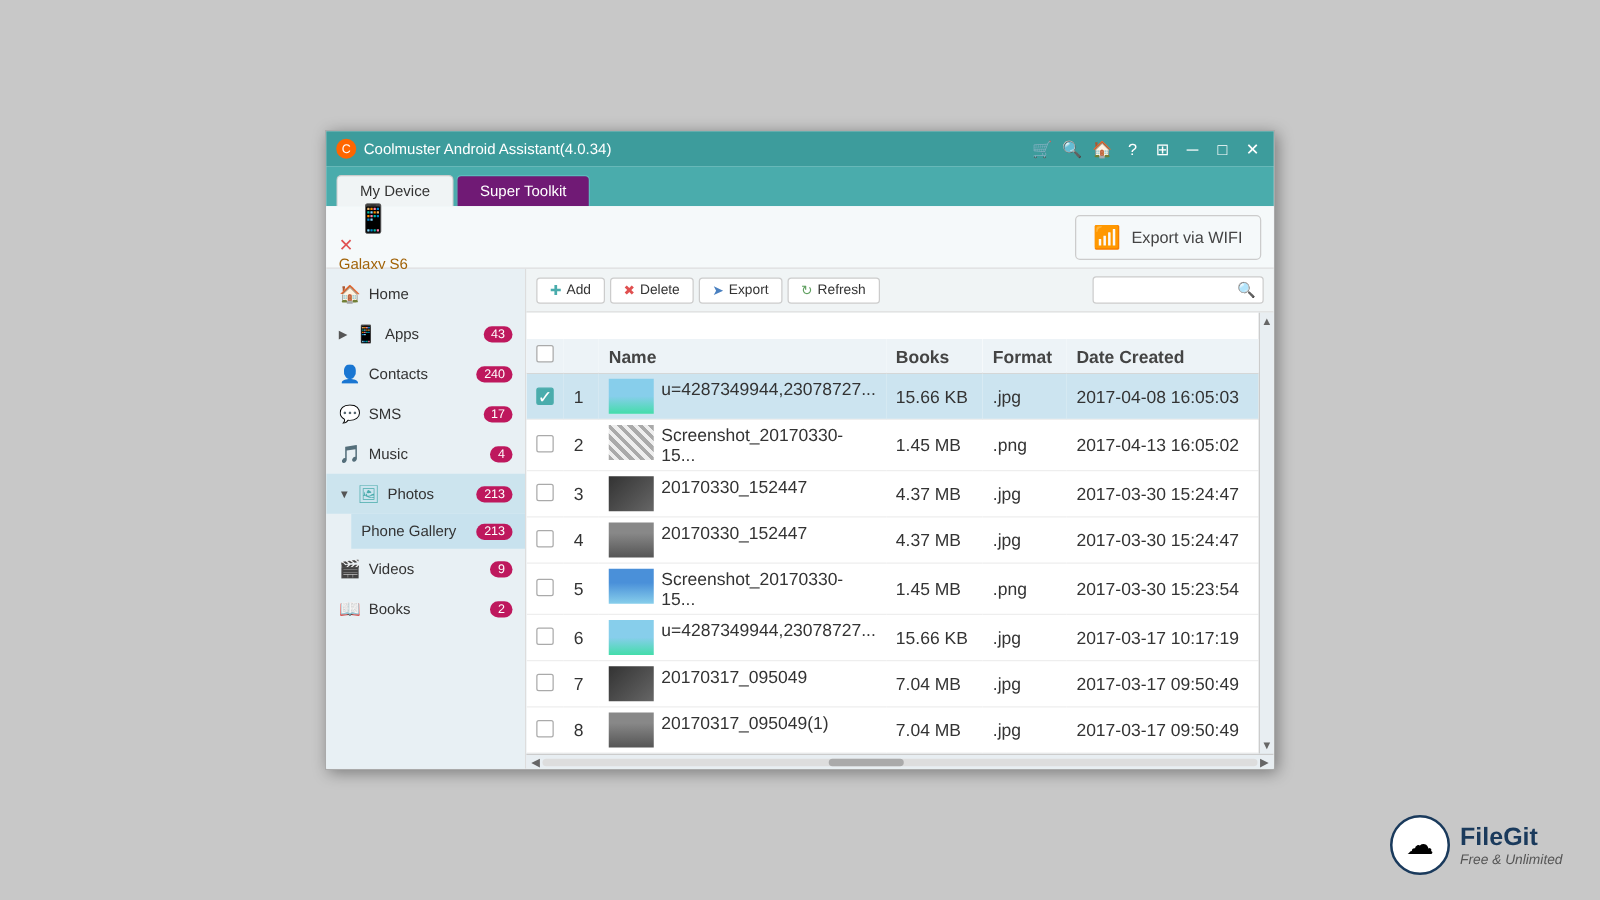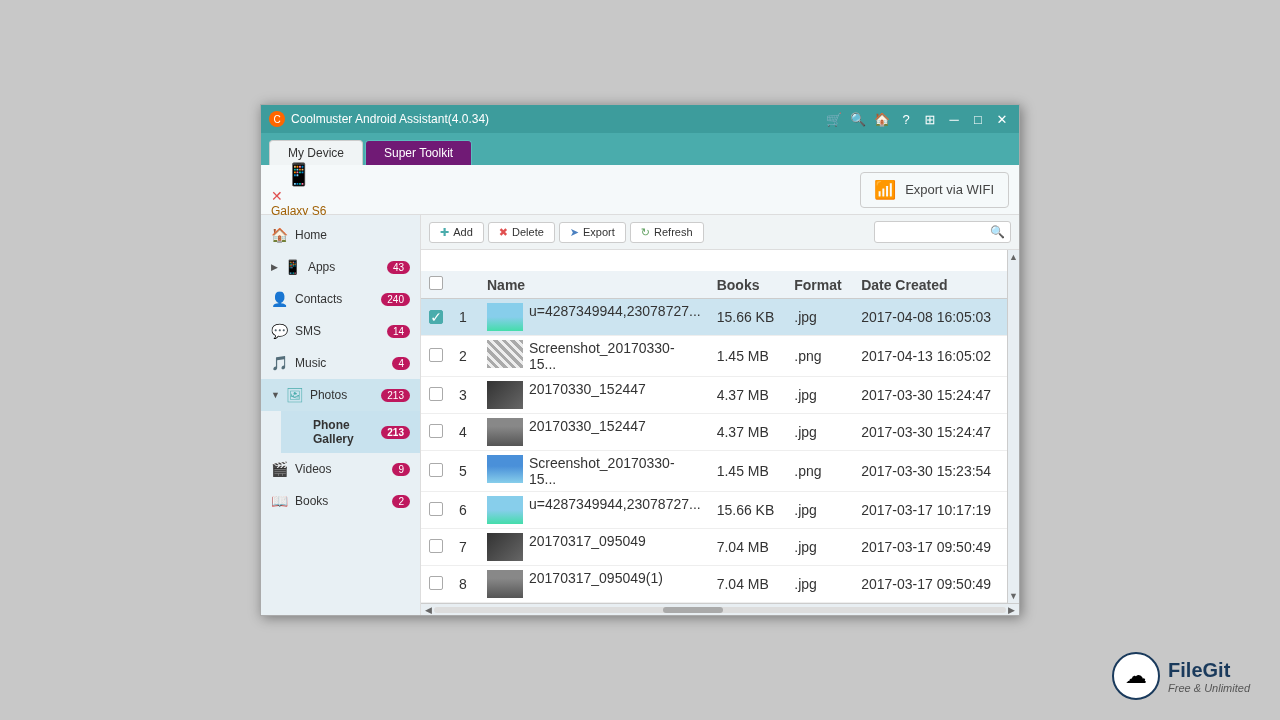--- a/index.html
+++ b/index.html
@@ -181,23 +181,22 @@
       font-size: 10px;
     }
     .sidebar-item .arrow {
       font-size: 9px;
       color: #555;
     }
     .sidebar-sub {
       padding-left: 20px;
     }
     .sidebar-sub .sidebar-item {
-      padding-left: 32px;
+      padding-left: 8px;
       background: #ddedf5;
-      font-weight: bold;
     }
     .sidebar-sub .sidebar-item.active-sub {
       background: #c8e2ee;
     }
     .icon-circle {
       width: 18px;
       height: 18px;
       display: flex;
       align-items: center;
       justify-content: center;
@@ -456,21 +455,21 @@
           <span class="badge">43</span>
         </div>
         <div class="sidebar-item">
           <span class="icon-circle ic-contacts">👤</span>
           <span>Contacts</span>
           <span class="badge">240</span>
         </div>
         <div class="sidebar-item">
           <span class="icon-circle ic-sms">💬</span>
           <span>SMS</span>
-          <span class="badge">14</span>
+          <span class="badge">17</span>
         </div>
         <div class="sidebar-item">
           <span class="icon-circle ic-music">🎵</span>
           <span>Music</span>
           <span class="badge">4</span>
         </div>
         <div class="sidebar-item active">
           <span class="arrow">▼</span>
           <span class="icon-circle ic-photos">🖼</span>
           <span>Photos</span>

